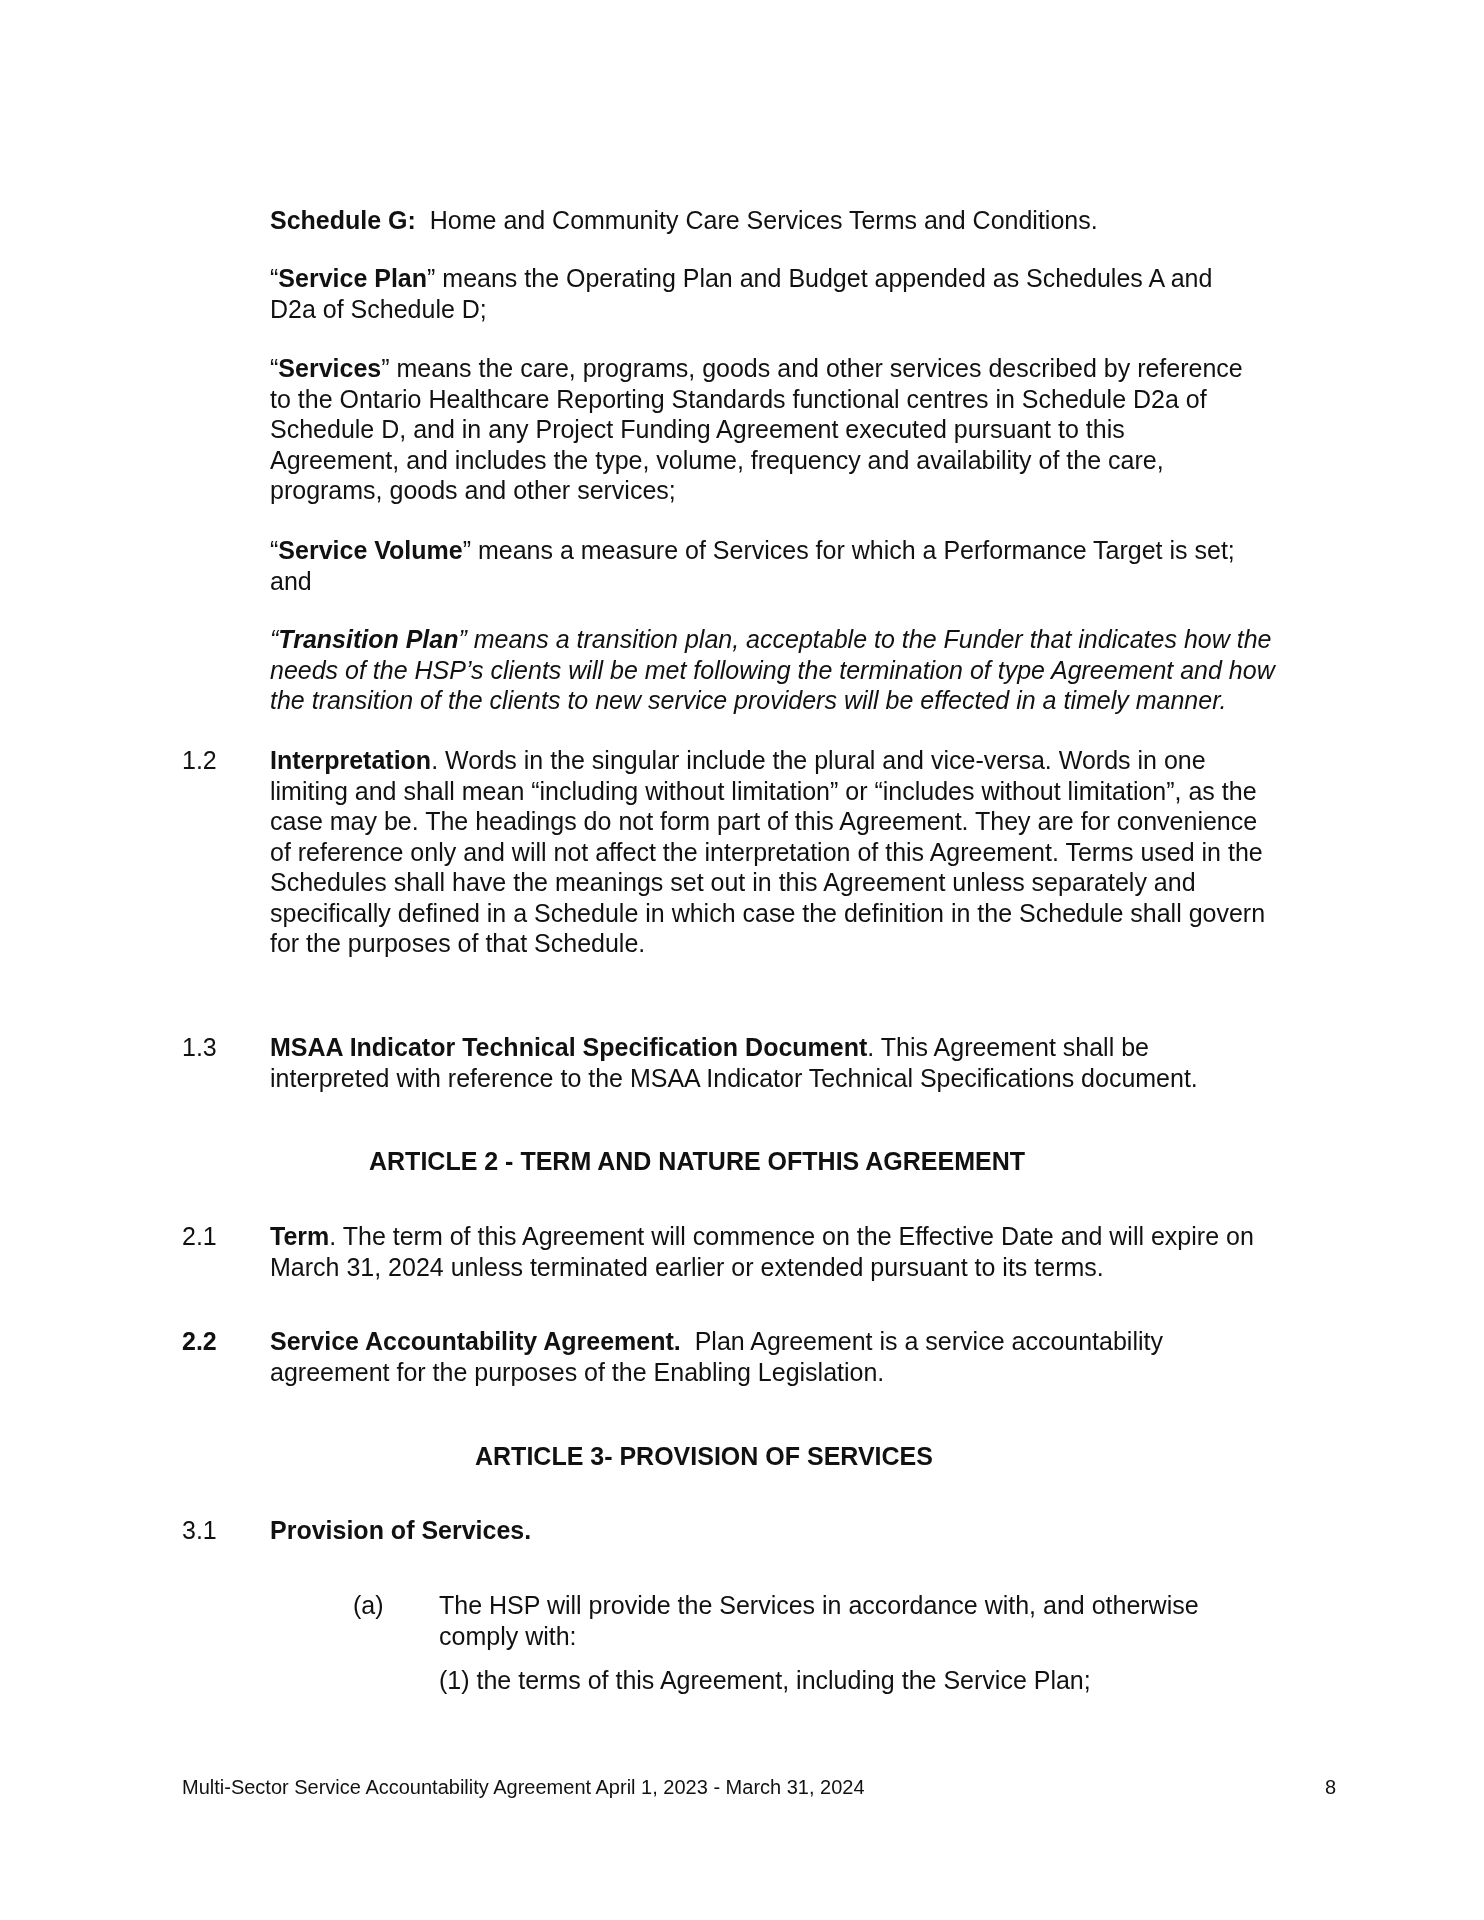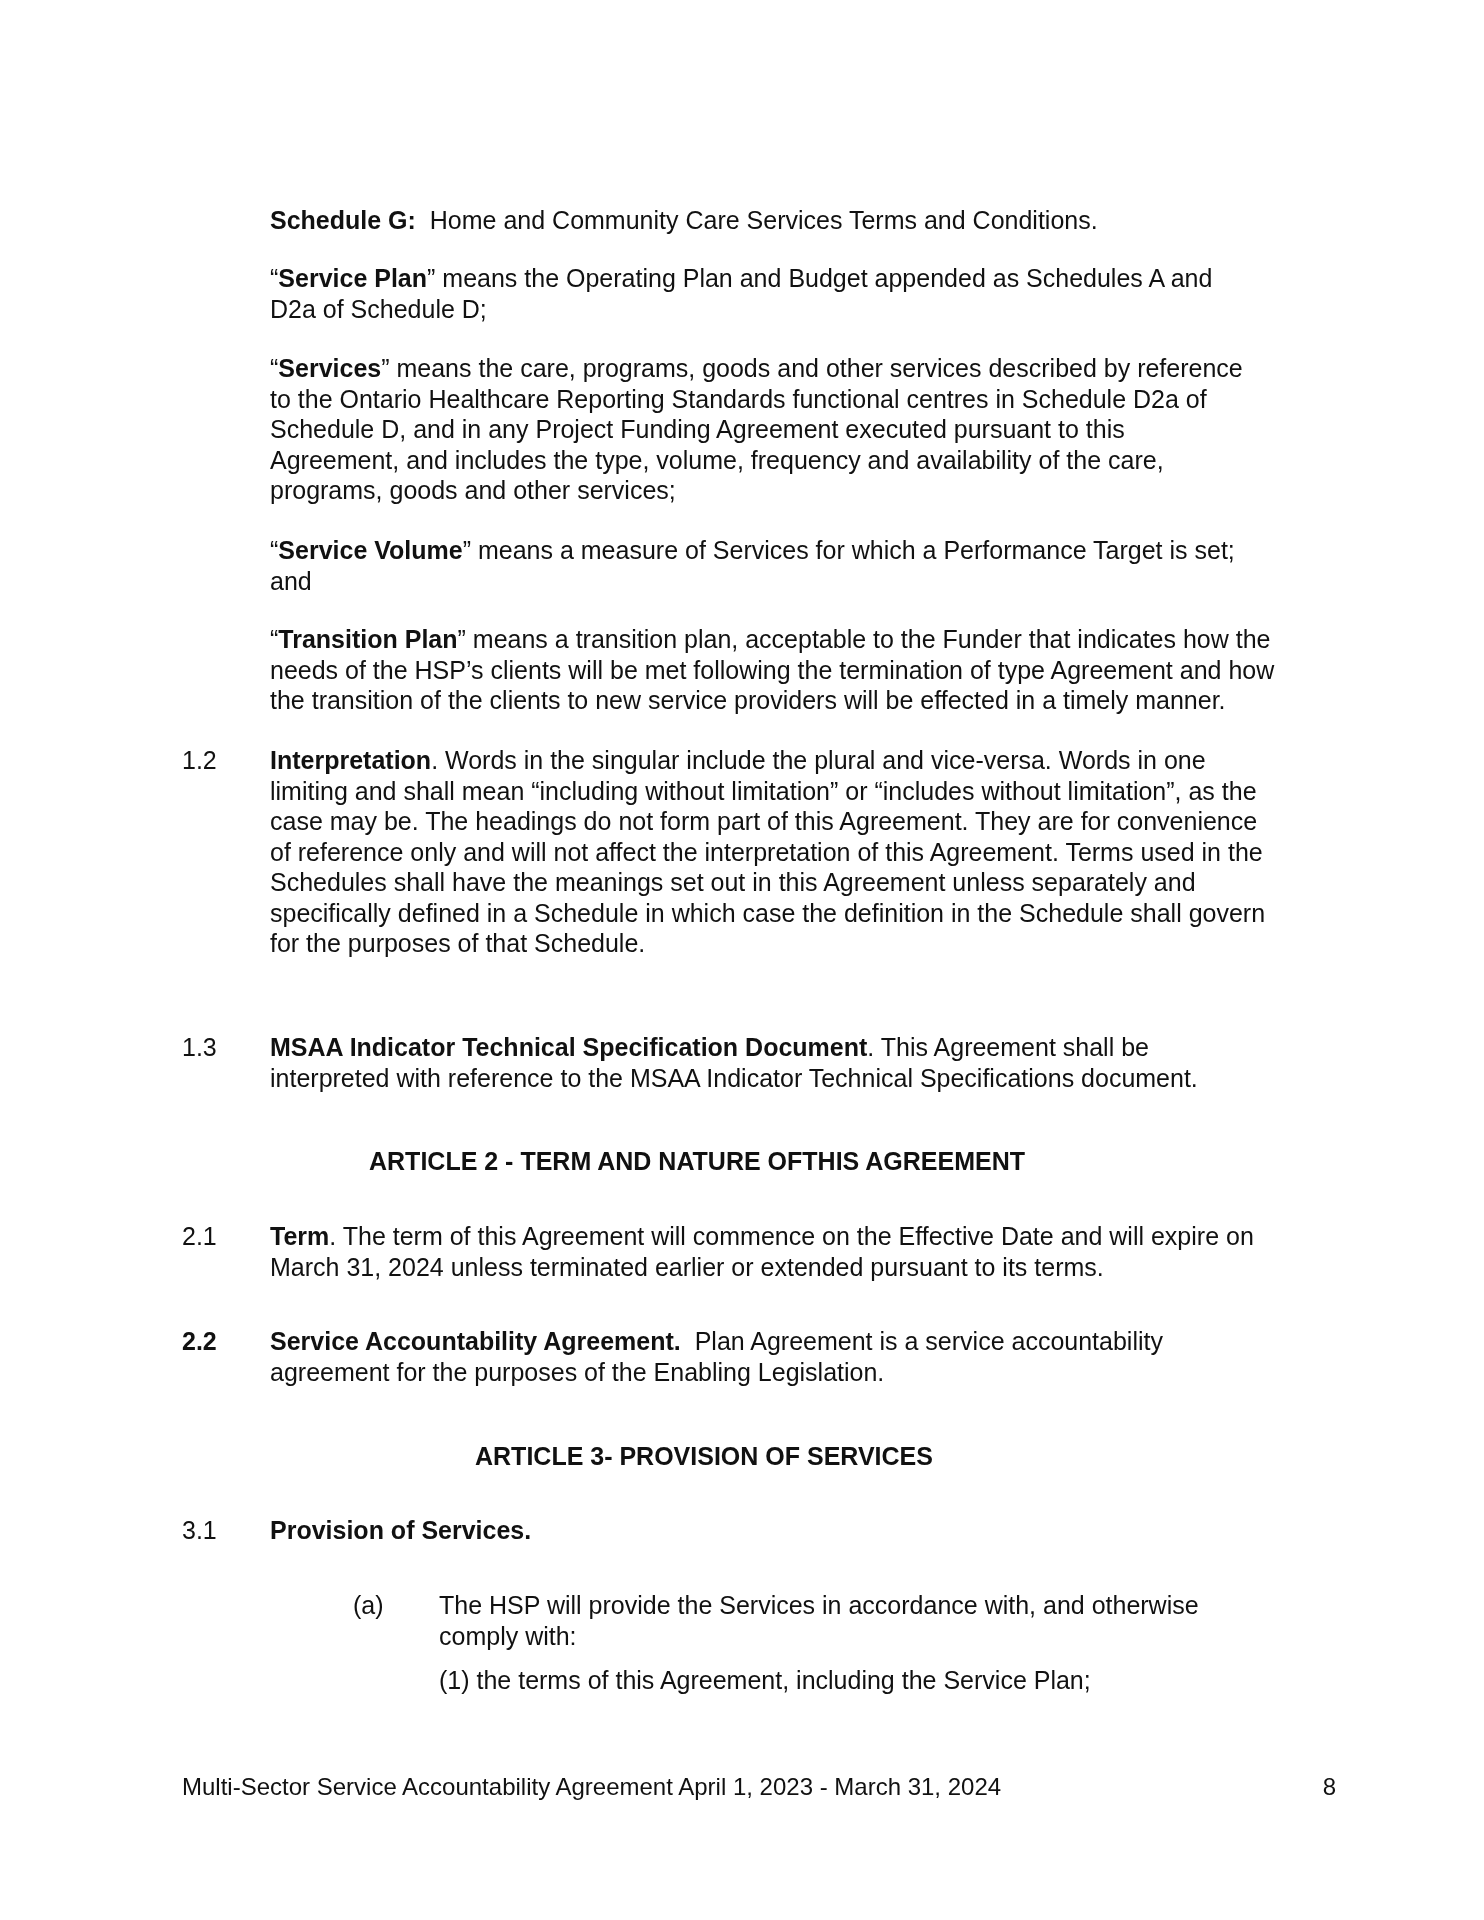--- a/index.html
+++ b/index.html
@@ -30,21 +30,21 @@
   .line { display: block; white-space: nowrap; }
   .heading {
     font-weight: bold;
     white-space: nowrap;
   }
   .footer {
     position: absolute;
     top: 1772px;
     left: 174px;
     width: 1154px;
-    font-size: 24px;
+    font-size: 20px;
     white-space: nowrap;
   }
   .footer .page-num {
     position: absolute;
     right: 0;
     top: 0;
   }
 </style>
 </head>
 <body>
@@ -68,21 +68,21 @@
     <span class="line">Schedule D, and in any Project Funding Agreement executed pursuant to this</span>
     <span class="line">Agreement, and includes the type, volume, frequency and availability of the care,</span>
     <span class="line">programs, goods and other services;</span>
   </div>
 
   <div class="abs body-text" style="top:535px;">
     <span class="line"><span>“</span><b>Service Volume</b><span>” means a measure of Services for which a Performance Target is set;</span></span>
     <span class="line">and</span>
   </div>
 
-  <div class="abs body-text" style="top:624px;">
+  <div class="abs body-text" style="top:624px;font-style:italic;">
     <span class="line"><span>“</span><b>Transition Plan</b><span>” means a transition plan, acceptable to the Funder that indicates how the</span></span>
     <span class="line">needs of the HSP’s clients will be met following the termination of type Agreement and how</span>
     <span class="line">the transition of the clients to new service providers will be effected in a timely manner.</span>
   </div>
 
   <div class="abs num" style="top:745px;">1.2</div>
   <div class="abs body-text" style="top:745px;">
     <span class="line"><b>Interpretation</b><span>.  Words in the singular include the plural and vice-versa.  Words in one</span></span>
     <span class="line">limiting and shall mean “including without limitation” or “includes without limitation”, as the</span>
     <span class="line">case may be.  The headings do not form part of this Agreement. They are for convenience</span>

